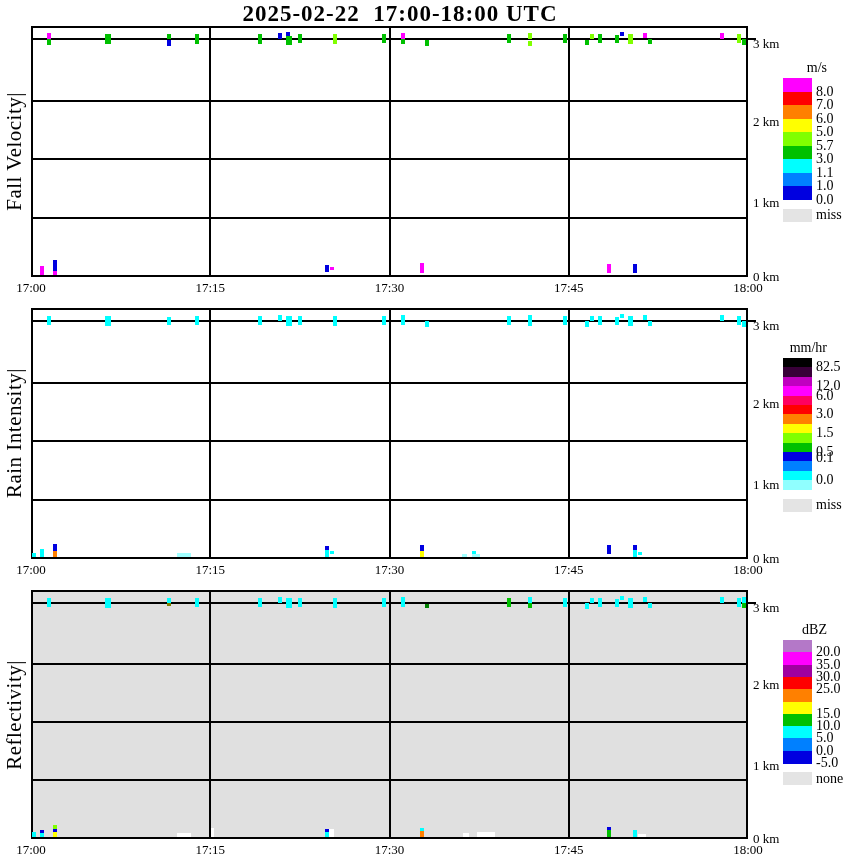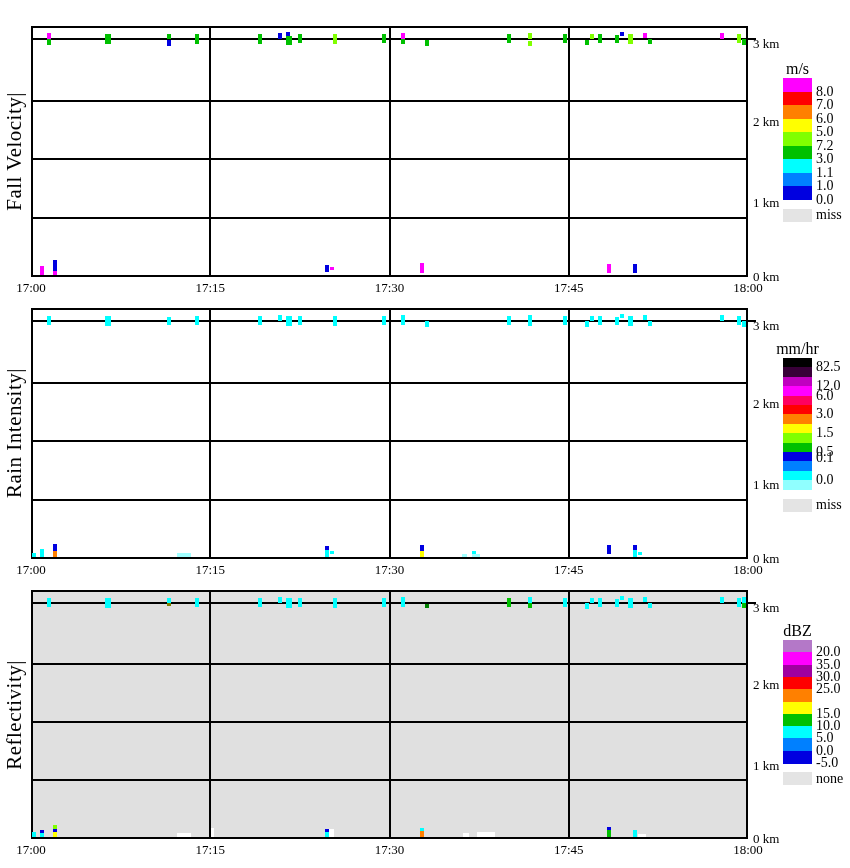--- a/index.html
+++ b/index.html
@@ -5,32 +5,33 @@
   html,body{margin:0;padding:0;}
   body{width:850px;height:868px;background:#ffffff;position:relative;
        font-family:"Liberation Serif",serif;color:#000;overflow:hidden;}
   #stage{position:absolute;left:0;top:0;width:850px;height:868px;}
   .title{position:absolute;left:0;top:1px;width:800px;text-align:center;
          font-size:23px;font-weight:bold;white-space:pre;letter-spacing:1px;}
   .plotbox{position:absolute;border:2px solid #000;box-sizing:border-box;}
   .gline{position:absolute;background:#000;}
   .ticklabel{position:absolute;font-size:13px;line-height:15px;white-space:nowrap;}
   .xlab{text-align:center;}
-  .cbtitle{position:absolute;font-size:16px;text-align:center;white-space:nowrap;}
+  .cbtitle{position:absolute;font-size:14px;text-align:right;white-space:nowrap;}
   .cblabel{position:absolute;font-size:14px;line-height:15px;white-space:nowrap;}
   .cbseg{position:absolute;}
   .mark{position:absolute;}
   .ylabelwrap{position:absolute;display:flex;align-items:center;justify-content:center;}
   .ylabelwrap span{writing-mode:vertical-rl;transform:rotate(180deg);
          font-size:21px;white-space:nowrap;letter-spacing:0.5px;}
 </style>
 </head>
 <body>
 
 <div id="stage">
+  <div class="title">2025-02-22  17:00-18:00 UTC</div>
 <div class="plotbox" style="left: 31px; top: 26px; width: 717px; height: 251px; background: rgb(255, 255, 255);"></div>
     <div class="gline" style="left: 209.25px; top: 26px; width: 2px; height: 251px;"></div>
     <div class="gline" style="left: 388.5px; top: 26px; width: 2px; height: 251px;"></div>
     <div class="gline" style="left: 567.75px; top: 26px; width: 2px; height: 251px;"></div>
     <div class="gline" style="left: 31px; top: 100.049px; width: 717px; height: 2px;"></div>
     <div class="gline" style="left: 31px; top: 158.03px; width: 717px; height: 2px;"></div>
     <div class="gline" style="left: 31px; top: 217.015px; width: 717px; height: 2px;"></div>
     <div class="gline" style="left: 31px; top: 38px; width: 725px; height: 2px;"></div>
     <div class="mark" style="left: 47px; top: 33px; width: 4px; height: 6px; background: rgb(255, 0, 255);"></div>
     <div class="mark" style="left: 47px; top: 39px; width: 4px; height: 6px; background: rgb(0, 192, 0);"></div>
@@ -86,21 +87,21 @@
     <div class="cbtitle" style="left: 768px; top: 60px; width: 59px;">m/s</div>
     <div class="cbseg" style="left: 783px; top: 78px; width: 29px; height: 14.1px; background: rgb(255, 0, 255);"></div>
     <div class="cblabel" style="left: 816px; top: 83.5px;">8.0</div>
     <div class="cbseg" style="left: 783px; top: 91.5px; width: 29px; height: 14.1px; background: rgb(255, 0, 0);"></div>
     <div class="cblabel" style="left: 816px; top: 97px;">7.0</div>
     <div class="cbseg" style="left: 783px; top: 105px; width: 29px; height: 14.1px; background: rgb(255, 128, 0);"></div>
     <div class="cblabel" style="left: 816px; top: 110.5px;">6.0</div>
     <div class="cbseg" style="left: 783px; top: 118.5px; width: 29px; height: 14.1px; background: rgb(255, 255, 0);"></div>
     <div class="cblabel" style="left: 816px; top: 124px;">5.0</div>
     <div class="cbseg" style="left: 783px; top: 132px; width: 29px; height: 14.1px; background: rgb(128, 255, 0);"></div>
-    <div class="cblabel" style="left: 816px; top: 137.5px;">7.2</div>
+    <div class="cblabel" style="left: 816px; top: 137.5px;">5.7</div>
     <div class="cbseg" style="left: 783px; top: 145.5px; width: 29px; height: 14.1px; background: rgb(0, 192, 0);"></div>
     <div class="cblabel" style="left: 816px; top: 151px;">3.0</div>
     <div class="cbseg" style="left: 783px; top: 159px; width: 29px; height: 14.1px; background: rgb(0, 255, 255);"></div>
     <div class="cblabel" style="left: 816px; top: 164.5px;">1.1</div>
     <div class="cbseg" style="left: 783px; top: 172.5px; width: 29px; height: 14.1px; background: rgb(0, 128, 255);"></div>
     <div class="cblabel" style="left: 816px; top: 178px;">1.0</div>
     <div class="cbseg" style="left: 783px; top: 186px; width: 29px; height: 14.1px; background: rgb(0, 0, 224);"></div>
     <div class="cblabel" style="left: 816px; top: 191.5px;">0.0</div>
     <div class="cbseg" style="left: 783px; top: 208.5px; width: 29px; height: 13px; background: rgb(228, 228, 228);"></div>
     <div class="cblabel" style="left: 816px; top: 207px;">miss</div>

